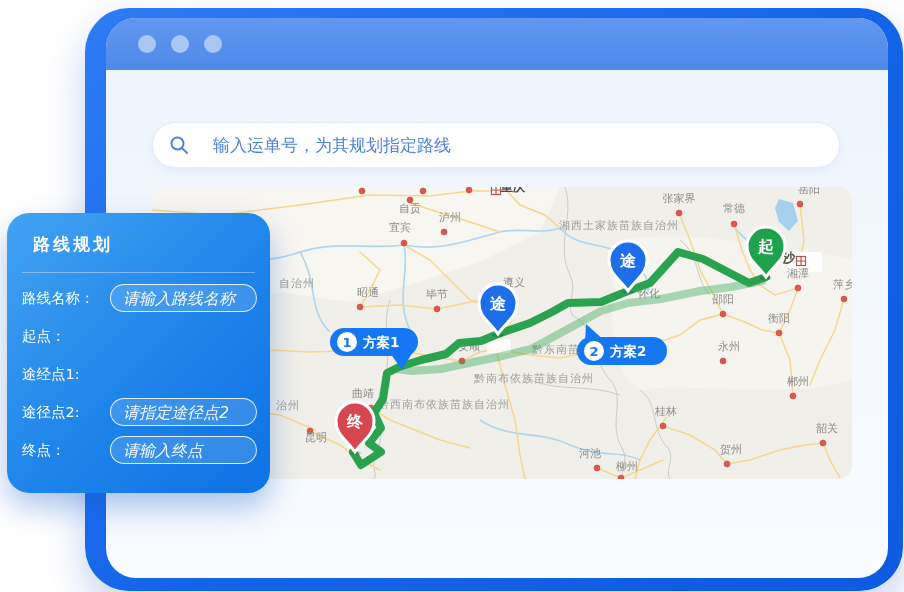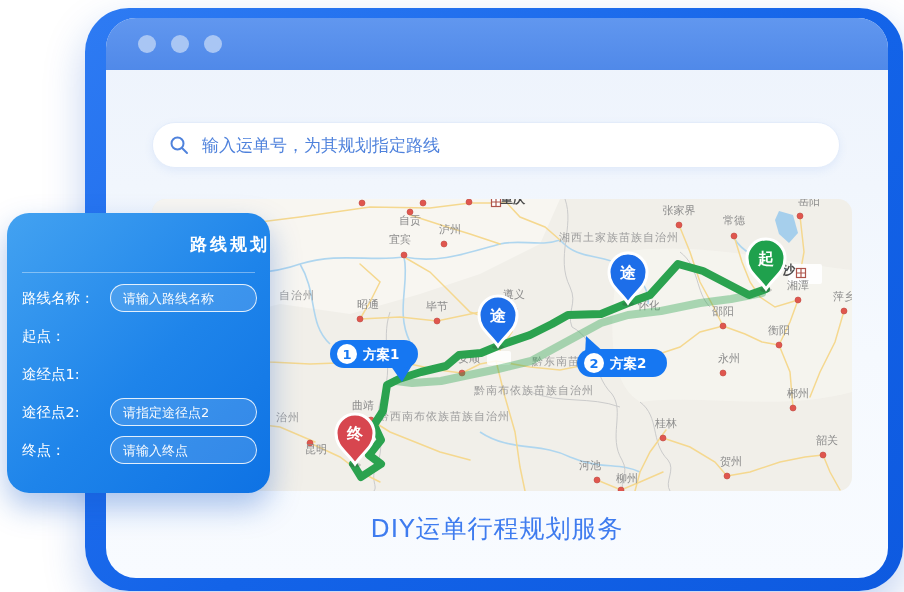--- a/index.html
+++ b/index.html
@@ -7,40 +7,40 @@
   .frame{position:absolute;left:85px;top:8px;width:818px;height:583px;border-radius:44px;
          background:linear-gradient(140deg,#2E7BF3 0%,#1363E8 55%,#0E5AE0 100%);
          box-shadow:0 18px 40px rgba(16,80,200,.25);}
   .window{position:absolute;left:21px;top:10px;width:782px;height:560px;border-radius:30px;overflow:hidden;
           background:linear-gradient(180deg,#EDF3FC 0%,#F5F9FE 60%,#F8FBFF 100%);}
   .titlebar{height:52px;background:linear-gradient(180deg,#6197EF,#5089E9);
             display:flex;align-items:center;padding-left:32px;gap:15px;}
   .tdot{width:18px;height:18px;border-radius:50%;background:#A9C6F4;}
   .searchbar{position:absolute;left:46px;top:104px;width:688px;height:46px;border-radius:24px;background:#fff;
              border:1px solid #E3ECFA;box-shadow:0 3px 8px rgba(90,140,230,.10);
-             display:flex;align-items:center;padding:0 16px;gap:11px;box-sizing:border-box;}
+             display:flex;align-items:center;padding:0 16px;gap:22px;box-sizing:border-box;}
   .searchbar input{border:none;outline:none;background:transparent;flex:1;color:#4F82DC;font-size:17px;
                    font-family:"DejaVu Sans",sans-serif;}
   .searchbar input::placeholder{color:#4F82DC;opacity:1;}
   .map{position:absolute;left:46px;top:169px;width:700px;height:292px;border-radius:14px;overflow:hidden;
-       background:#F1EFE9;margin-top:12px;}
+       background:#F1EFE9;}
   .map svg{display:block;font-family:"DejaVu Sans",sans-serif;}
   .footer-title{position:absolute;left:0;top:494px;width:100%;text-align:center;
                 font-size:25px;font-weight:500;color:#3F7CEF;letter-spacing:1px;}
   .panel{position:absolute;left:7px;top:213px;width:263px;height:280px;border-radius:22px;z-index:5;
          background:linear-gradient(135deg,#43A2F1 0%,#1E84EA 55%,#0E72E4 100%);
          box-shadow:0 14px 30px rgba(20,90,200,.35);box-sizing:border-box;}
-  .panel h2{margin:20px 0 16px 26px;font-size:17px;font-weight:600;color:#fff;letter-spacing:3px;text-align:right;}
+  .panel h2{margin:20px 0 16px 26px;font-size:17px;font-weight:600;color:#fff;letter-spacing:3px;}
   .pdivider{margin:13px 15px 0;height:1px;background:rgba(255,255,255,.38);}
   .prows{position:absolute;left:15px;right:13px;top:70px;}
   .prow{display:flex;align-items:center;height:30px;margin-bottom:8px;}
   .prow label{width:88px;font-size:14.5px;font-weight:400;color:#fff;flex:none;}
   .prow input{flex:1;height:26px;border-radius:14px;border:1px solid rgba(255,255,255,.85);
-              background:rgba(255,255,255,.14);color:#fff;padding:0 12px;font-size:13px;outline:none;
-              font-family:"DejaVu Sans",sans-serif;min-width:0;}
+              background:rgba(255,255,255,.14);color:#fff;padding:0 12px;font-size:16px;outline:none;
+              font-family:"DejaVu Sans",sans-serif;min-width:0;font-style:italic;}
   .prow input::placeholder{color:#fff;opacity:.96;}
 </style>
 </head>
 <body>
 
 <div class="stage">
 
   <div class="frame">
     <div class="window">
 
@@ -287,21 +287,20 @@
                 <polygon points="585,343 607,343 586,324" fill="#1677F2"></polygon>
                 <rect x="577" y="337" width="90" height="28" rx="14" fill="#1677F2"></rect>
                 <circle cx="594" cy="351" r="10" fill="#fff"></circle>
                 <text x="594" y="355.5" text-anchor="middle" font-size="13" font-weight="700" fill="#1677F2">2</text>
                 <text x="610" y="356" font-size="13.5" font-weight="700" fill="#fff">方案2</text>
               </g>
             </g>
         </svg>
       </div>
 
-      <div class="footer-title">DIY运单行程规划服务</div>
     </div>
   </div>
 
   <aside class="panel">
     <h2>路线规划</h2>
     <div class="pdivider"></div>
     <div class="prows">
       <div class="prow">
         <label>路线名称：</label>
         <input type="text" placeholder="请输入路线名称" style="">

